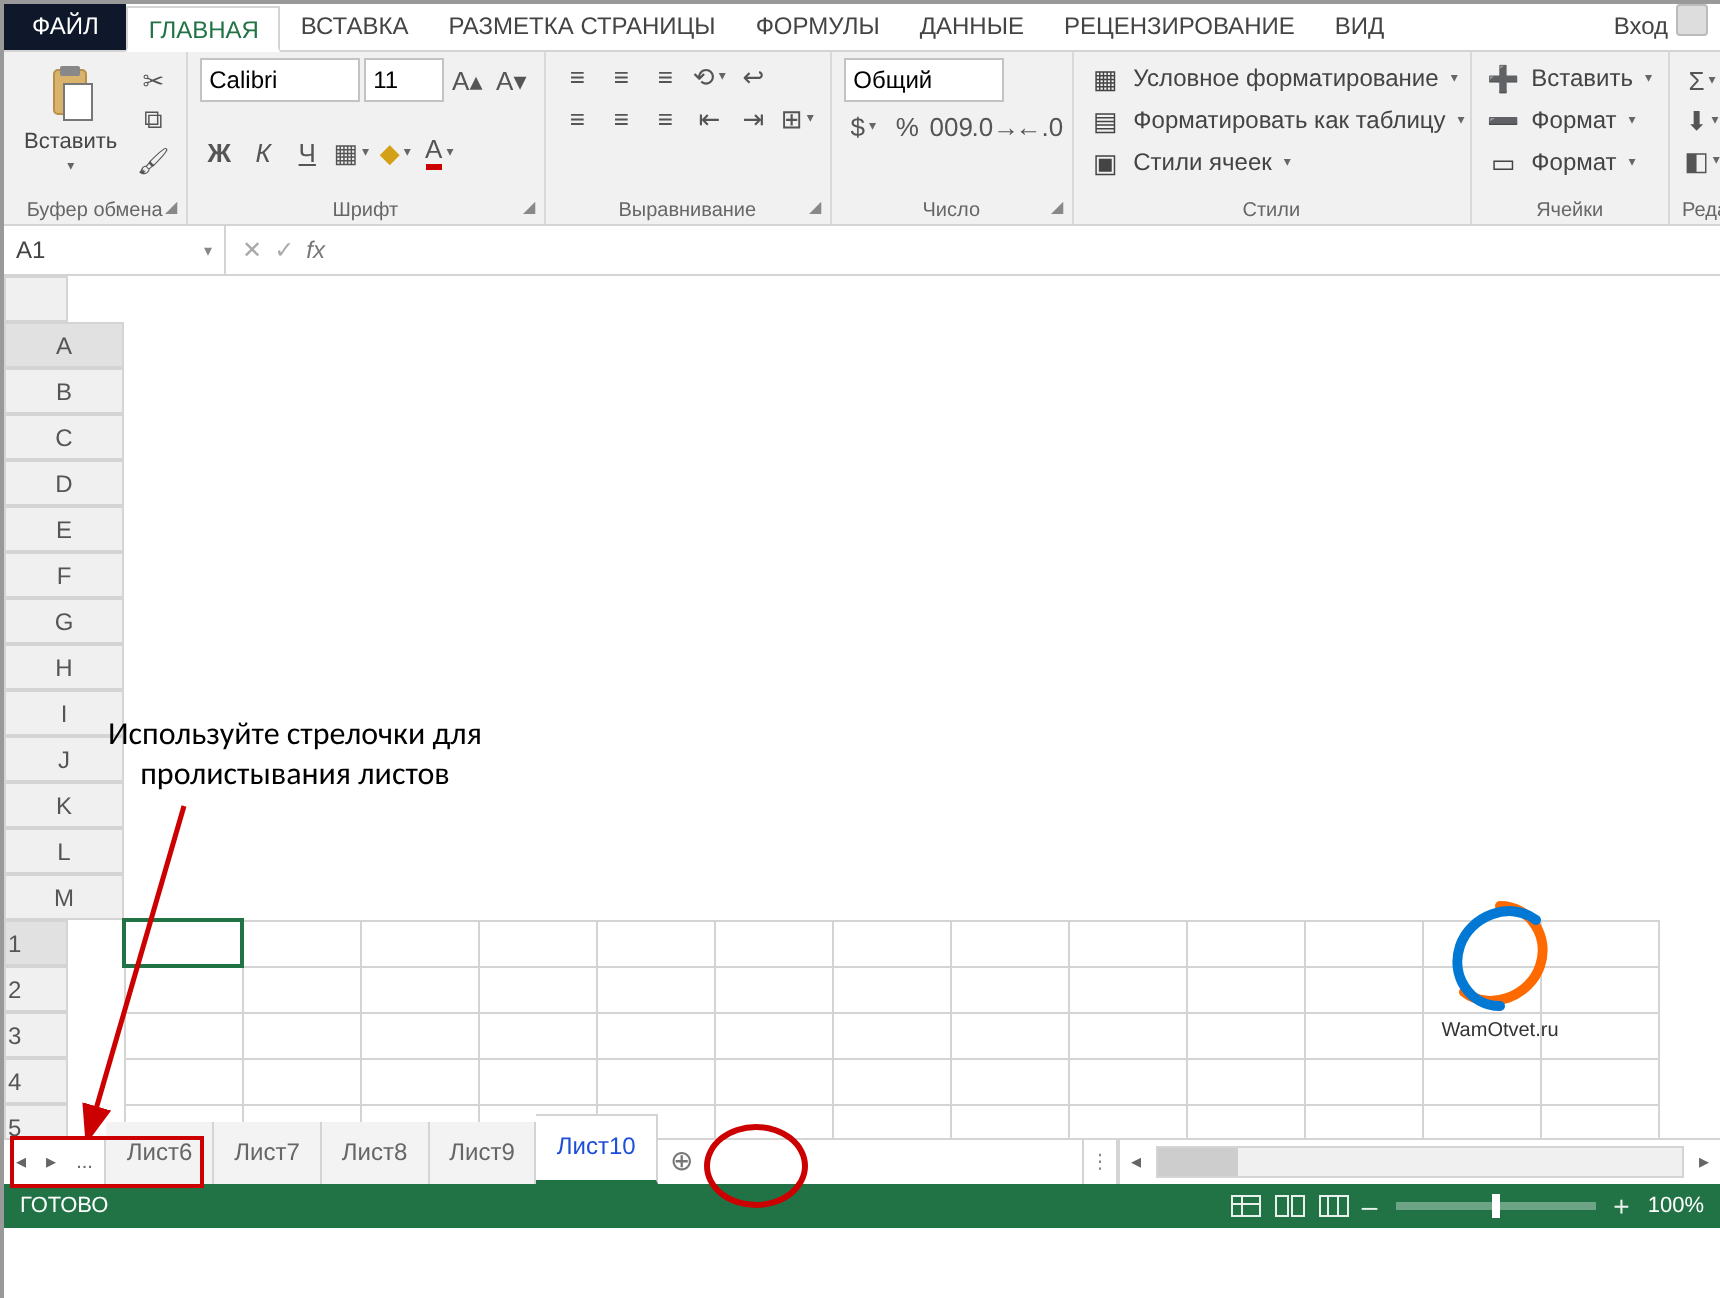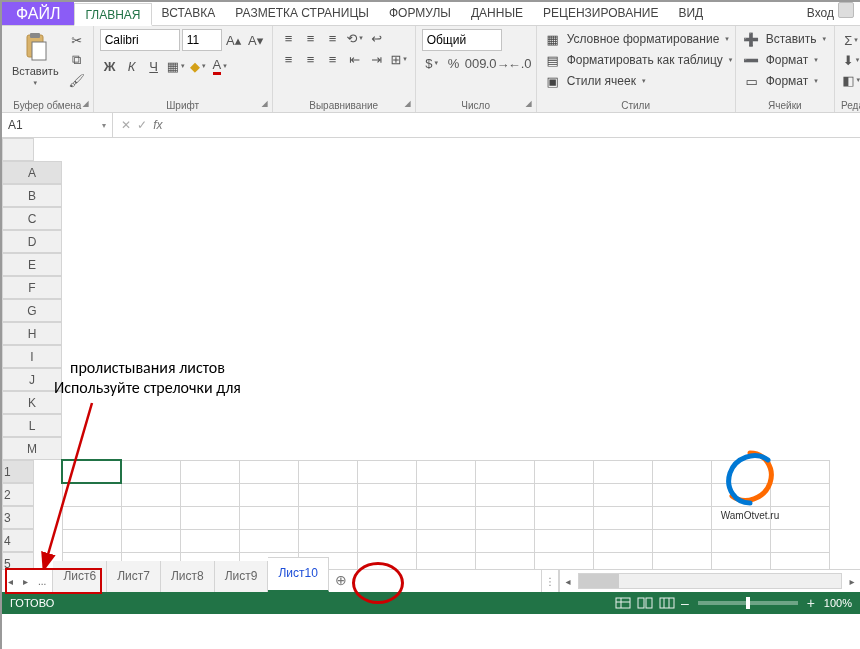--- a/index.html
+++ b/index.html
@@ -1,17 +1,17 @@
 <!DOCTYPE html>
 <html><head>
 <meta charset="utf-8">
 <style>
 html,body{margin:0;padding:0;font-family:"Segoe UI",Tahoma,sans-serif;font-size:12px;color:#444;background:#fff;width:860px;height:649px;overflow:hidden;border:1px solid #999;box-sizing:border-box}
 .titlebar{height:23px;background:#fff;display:flex;border-bottom:1px solid #d4d4d4}
-.file-tab{background:#8b5cf6;color:#fff;padding:0 14px;line-height:23px;font-size:16px}
+.file-tab{background:#0f172a;color:#fff;padding:0 14px;line-height:23px;font-size:12px}
 .tab{padding:0 10px;line-height:23px;color:#444;text-transform:uppercase;font-size:12px;border-bottom:2px solid transparent;cursor:default}
 .tab.active{color:#217346;border-top:1px solid #d4d4d4;border-left:1px solid #d4d4d4;border-right:1px solid #d4d4d4;background:#fff;position:relative;top:1px}
 .tab-spacer{flex:1}
 .login{color:#444;padding:0 6px;line-height:23px;display:flex;align-items:flex-start;gap:4px}
 .avatar{width:14px;height:14px;background:#ddd;border-radius:2px;border:1px solid #bbb}
 
 .ribbon{height:86px;background:#f1f1f1;border-bottom:1px solid #d4d4d4;display:flex}
 .group{border-right:1px solid #d9d9d9;display:flex;flex-direction:column;padding:3px 6px 1px}
 .group-body{flex:1;display:flex;align-items:flex-start;gap:4px}
 .group-label{text-align:center;font-size:10px;color:#666;padding-top:1px;position:relative}
@@ -109,21 +109,21 @@
       <div class="col">
         <div class="smallbtn">✂</div>
         <div class="smallbtn">⧉</div>
         <div class="smallbtn">🖌</div>
       </div>
     </div>
     <div class="group-label"><span>Буфер обмена</span><span class="dlg">◢</span></div>
   </div>
 
   <div class="group">
-    <div class="group-body" style="flex-direction:column;gap:6px">
+    <div class="group-body" style="flex-direction:column;gap:16px">
       <div class="row">
         <input class="fake-input" style="width: 70px;" value="Calibri">
         <input class="fake-input" style="width: 30px;" value="11">
         <div class="smallbtn">A▴</div>
         <div class="smallbtn">A▾</div>
       </div>
       <div class="row">
         <div class="smallbtn">
             <b>Ж</b>
           </div>
@@ -342,22 +342,22 @@
           <td></td>
           <td></td>
           <td></td>
           <td></td>
           <td></td>
         </tr>
       </tbody>
     </table>
 
   <div class="annot">
+    <div>Используйте стрелочки для</div>
     <div style="text-align:center">пролистывания листов</div>
-    <div>Используйте стрелочки для</div>
   </div>
   <svg class="arrow-svg" width="70" height="170">
     <defs>
         <marker id="ah" markerWidth="10" markerHeight="10" refX="2" refY="3" orient="auto">
           <path d="M0,0 L0,6 L8,3 z" fill="#c00"></path>
         </marker>
       </defs>
     <line x1="55" y1="5" x2="10" y2="160" stroke="#c00" stroke-width="2.5" marker-end="url(#ah)"></line>
   </svg>
 

